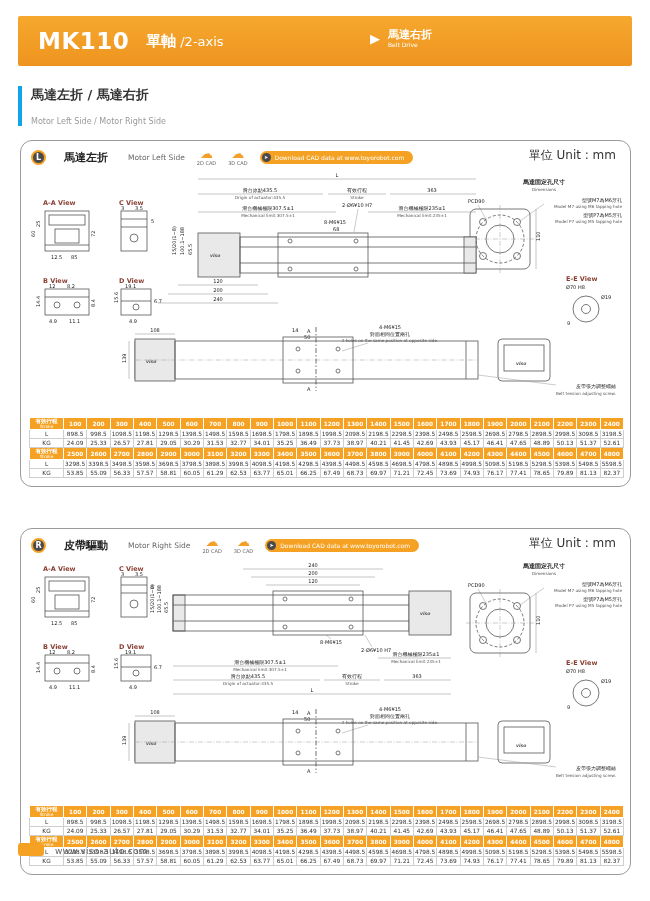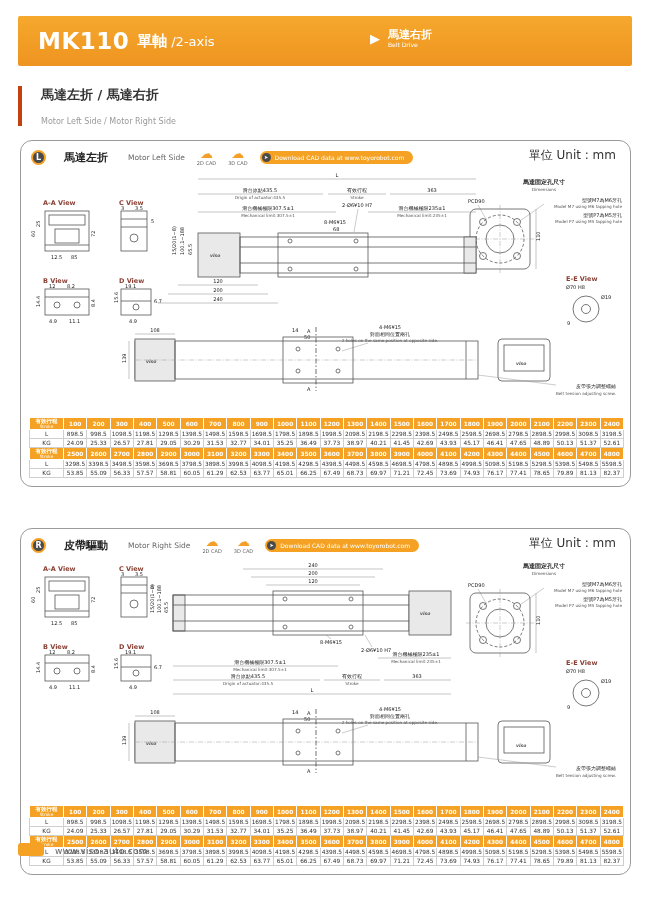--- a/index.html
+++ b/index.html
@@ -4,29 +4,29 @@
 <style>
   *{margin:0;padding:0;box-sizing:border-box}
   html,body{width:650px;height:901px;background:#fff;font-family:"DejaVu Sans","Liberation Sans",sans-serif}
   .page{position:relative;width:650px;height:901px;background:#fff;overflow:hidden}
 
   
   .topbar{position:absolute;left:18px;top:16px;width:614px;height:50px;
     background:linear-gradient(180deg,#f6a82d,#ee9420);border-radius:2px;color:#fff;
     display:flex;align-items:center;padding:7px 20px}
   .model{font-size:23px;font-weight:bold;letter-spacing:.5px}
-  .axis-zh{font-size:15px;font-weight:bold;margin-left:8px}
+  .axis-zh{font-size:15px;font-weight:bold;margin-left:17px}
   .axis-en{font-size:13px;margin-left:4px}
   .drive{position:absolute;left:352px;top:13px;display:flex;align-items:center;gap:8px}
   .tri{font-size:13px;line-height:13px}
   .drive-zh{font-size:11px;font-weight:bold;line-height:12px}
   .drive-en{font-size:6px;line-height:7px}
 
   
-  .section-title{position:absolute;left:18px;top:86px;border-left:4px solid #c2410c;padding-left:19px}
+  .section-title{position:absolute;left:18px;top:86px;border-left:4px solid #0ea5e9;padding-left:9px}
   .section-title .zh{font-size:13px;font-weight:bold;color:#333}
   .section-title .en{font-size:8px;color:#9a9a9a;margin-top:13px}
 
   
   .panel{position:absolute;left:20px;width:611px;height:347px;border:1px solid #9b9b9b;border-radius:12px;background:#fff}
   .panel.p1{top:140px}
   .panel.p2{top:528px}
   .unit{position:absolute;top:6px;right:14px;font-size:12px;color:#333}
   .phead{position:absolute;left:10px;top:7px;display:flex;align-items:center}
   .badge{width:15px;height:15px;border-radius:50%;background:#4a4a4c;border:2px solid #f5a224;color:#fff;

